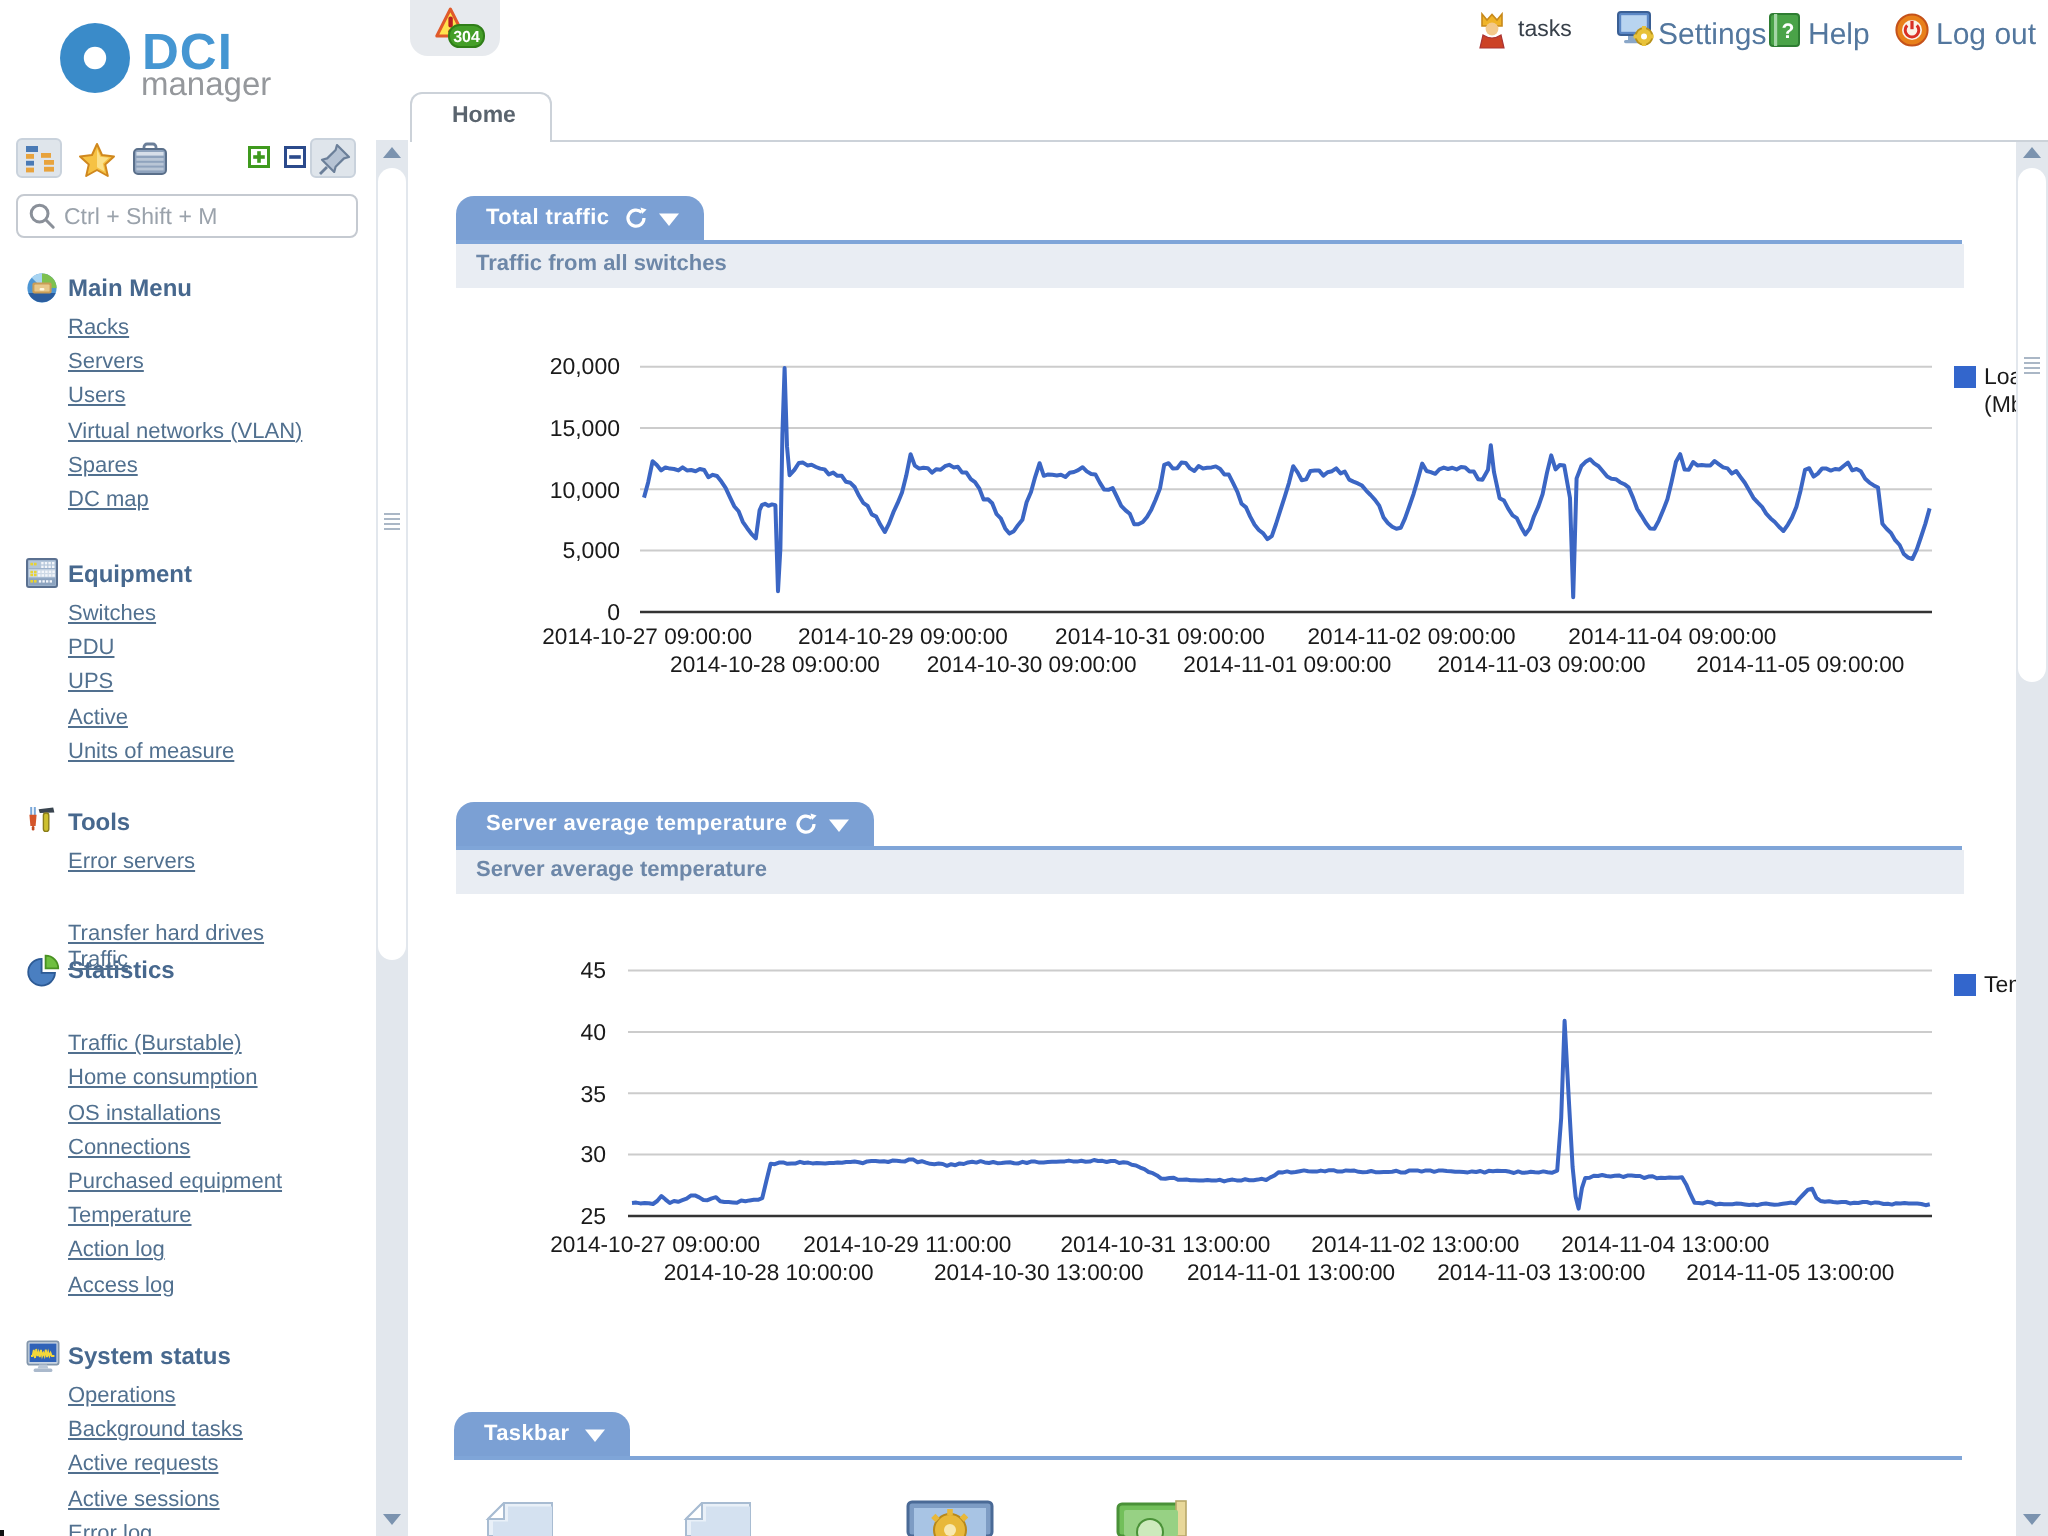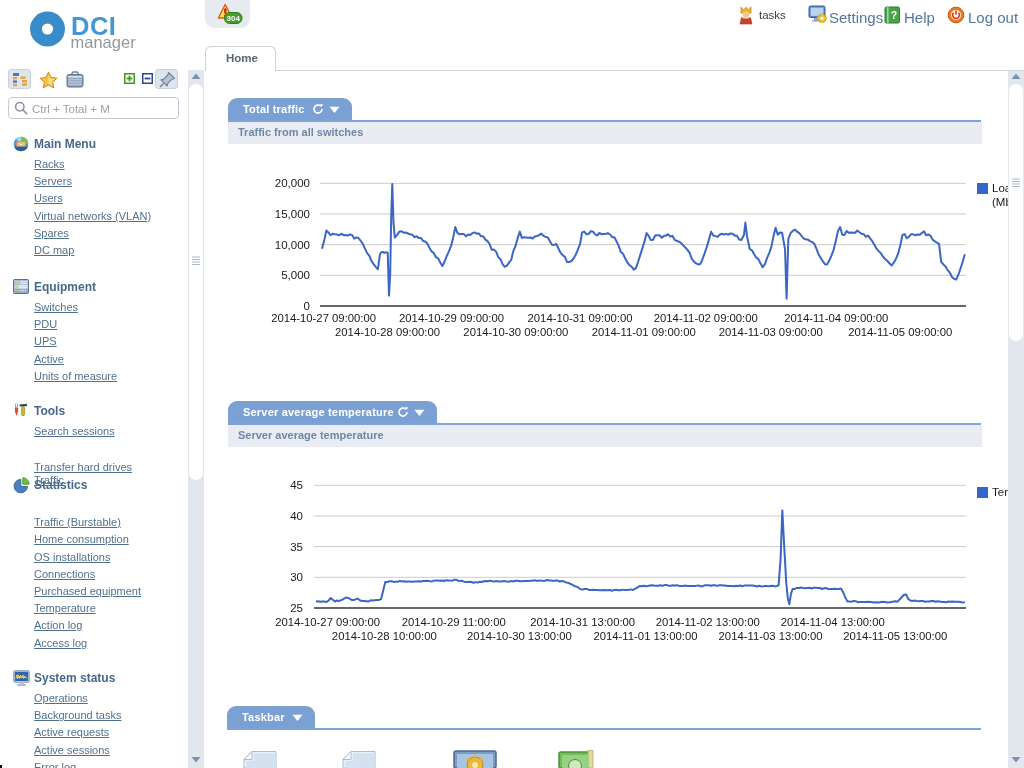--- a/index.html
+++ b/index.html
@@ -93,21 +93,21 @@
 <div class="abs" style="left:155px;top:69px;width:23px;height:20px;background:#dfe5eb;border:1px solid #c9d2dc;border-radius:3px;"></div>
 <svg class="abs" style="left:158px;top:71px" width="18" height="18" viewBox="0 0 18 18">
 <path d="M10.5 1.5 L16.5 7.5 L14 8.2 L9.8 12.4 L9.1 15 L3 8.9 L5.6 8.2 L9.8 4 Z" fill="#b6c3d4" stroke="#6b7f99" stroke-width="1.1" stroke-linejoin="round"></path>
 <line x1="5.5" y1="12.5" x2="2" y2="16" stroke="#6b7f99" stroke-width="1.4"></line>
 </svg>
 <div class="abs" style="left:8px;top:97px;width:171px;height:22px;background:#fff;border:1px solid #c5cad1;border-radius:4px;"></div>
 <svg class="abs" style="left:14px;top:101px" width="14" height="14" viewBox="0 0 14 14">
 <circle cx="5.8" cy="5.8" r="4.2" fill="none" stroke="#8a9099" stroke-width="1.5"></circle>
 <line x1="9" y1="9" x2="12.6" y2="12.6" stroke="#8a9099" stroke-width="1.5" stroke-linecap="round"></line>
 </svg>
-<span class="abs" style="left:32px;top:102.5px;font-size:11.5px;color:#9aa2ab;">Ctrl + Total + M</span>
+<span class="abs" style="left:32px;top:102.5px;font-size:11.5px;color:#9aa2ab;">Ctrl + Shift + M</span>
 <div class="sic" style="top:136px"><svg width="16" height="16" viewBox="0 0 16 16">
 <circle cx="8" cy="8" r="7.3" fill="#4d96d4"></circle>
 <path d="M8 .7 A7.3 7.3 0 0 1 15.3 8 L8 8 Z" fill="#7ec14f"></path>
 <path d="M1.2 10.5 A7.3 7.3 0 0 0 14.8 10.5 Z" fill="#2b5d9e"></path>
 <path d="M2.8 2.8 A7.3 7.3 0 0 1 8 .7 L8 8 Z" fill="#a8d4f2"></path>
 <rect x="3.2" y="5.2" width="9.6" height="5.6" rx="1" fill="#c99d56"></rect>
 <rect x="4.2" y="6.2" width="7.6" height="3.6" rx="0.6" fill="#e8c88a"></rect>
 <rect x="6.8" y="8" width="2.4" height="1.2" rx="0.5" fill="#fff8e0"></rect>
 </svg></div>
 <div class="mh" style="top:137px">Main Menu</div>
@@ -165,21 +165,21 @@
 <div class="mi" style="top:369.79999999999995px">Units of measure</div>
 <div class="sic" style="top:403px"><svg width="15" height="16" viewBox="0 0 15 16">
 <rect x="2.1" y="0.5" width="1" height="4" fill="#7aa7d8"></rect>
       <rect x="3.9" y="0.5" width="1" height="4" fill="#7aa7d8"></rect>
 <path d="M1.7 4.4 L5.3 4.4 L4.8 10 L2.2 10 Z" fill="#d4552a"></path>
 <rect x="2.9" y="10" width="1.3" height="2.2" rx="0.6" fill="#c24a20"></rect>
 <path d="M6.3 1.6 L13.6 0.7 L14.2 3.2 L6.9 3.5 Z" fill="#3a4550"></path>
 <rect x="8.7" y="3.5" width="2.7" height="9.2" rx="1.2" fill="#cdc02e" stroke="#8a7d1a" stroke-width="0.7"></rect>
 </svg></div>
 <div class="mh" style="top:404px">Tools</div>
-<div class="mi" style="top:425px">Search sessions</div>
+<div class="mi" style="top:425px">Error servers</div>
 <div class="mi" style="top:461px">Transfer hard drives</div>
 <div class="sic" style="top:477px"><svg width="17" height="17" viewBox="0 0 17 17">
 <path d="M7.8 2.4 A6.7 6.7 0 1 0 14.5 9.4 L7.8 9.4 Z" fill="#4a7fc1" stroke="#2d5a94" stroke-width="0.9"></path>
 <path d="M9.8 0.8 A6.3 6.3 0 0 1 16.1 7.2 L9.8 7.2 Z" fill="#6fbf3f" stroke="#499122" stroke-width="0.9"></path>
 </svg></div>
 <div class="mh" style="top:478px">Statistics</div>
 <div class="mi" style="top:474px">Traffic</div>
 <div class="mi" style="top:516.2px">Traffic (Burstable)</div>
 <div class="mi" style="top:533.4000000000001px">Home consumption</div>
 <div class="mi" style="top:550.6000000000001px">OS installations</div>

